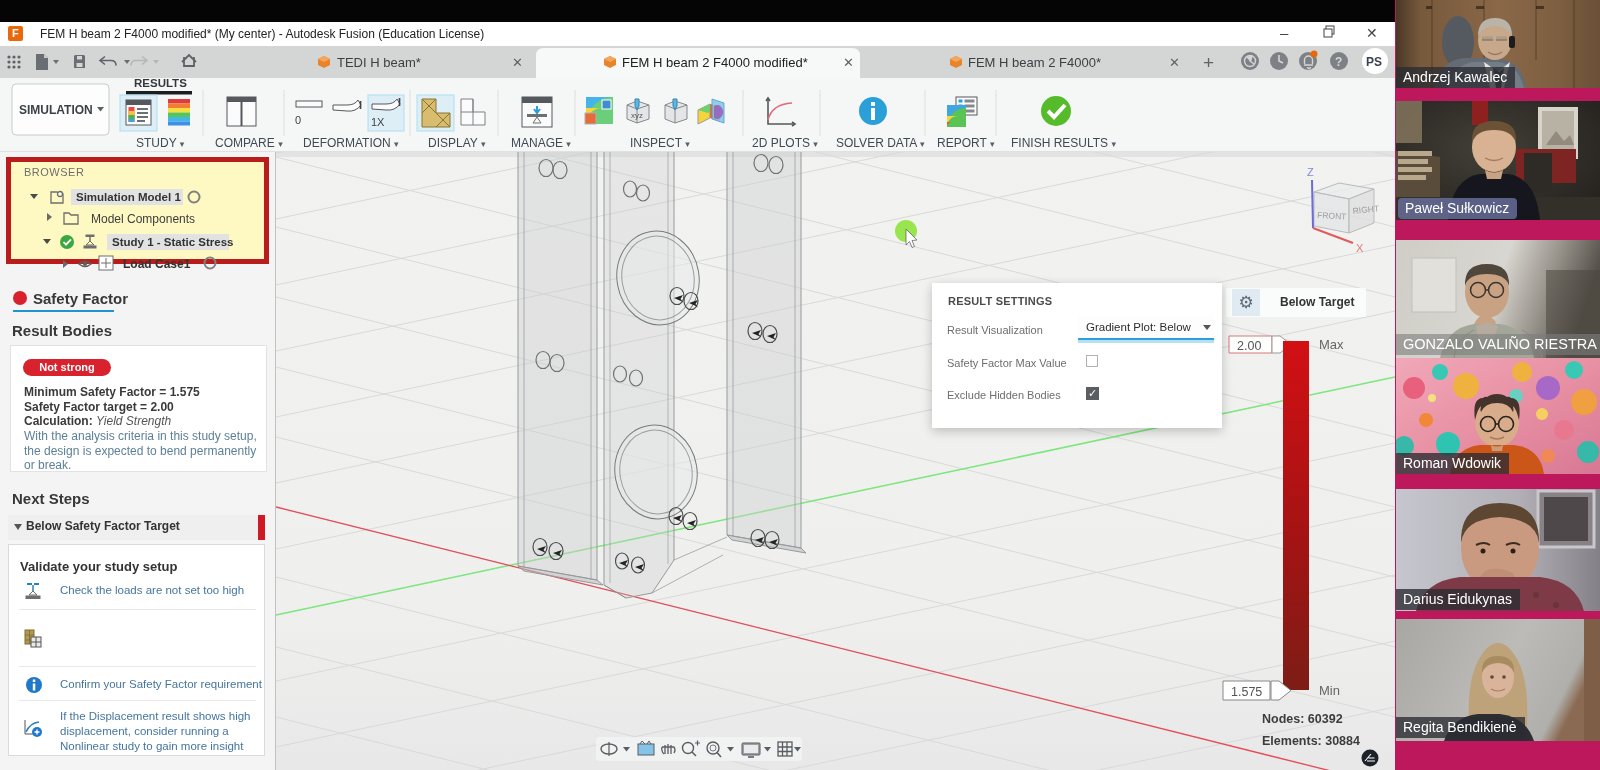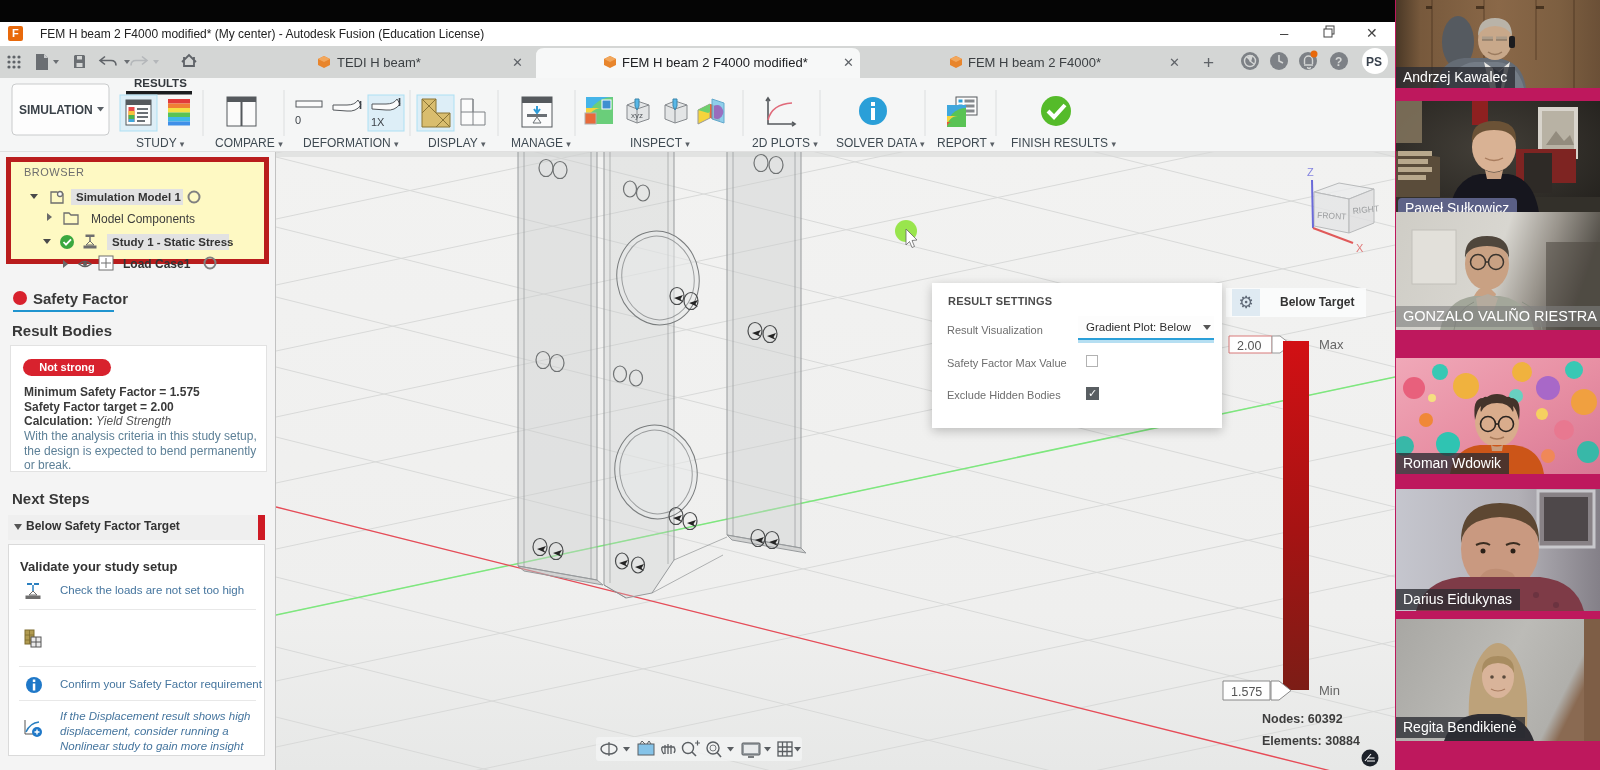--- a/index.html
+++ b/index.html
@@ -352,21 +352,21 @@
               <path d="M2,12 q4,-9 13,-10" stroke="#2a7fc0" fill="none" stroke-width="1.5"></path>
               <circle cx="13" cy="12" r="5" fill="#1f78c8"></circle>
               <path d="M13,9.5 v5 m-2.5,-2.5 h5" stroke="#fff" stroke-width="1.4"></path>
             </g>
         </svg>
         <div class="nstep" style="top:38px;">Check the loads are not set too high</div>
         <div style="position:absolute;left:10px;top:64px;width:237px;border-top:1px solid #e8e8e8;"></div>
         <div style="position:absolute;left:10px;top:121px;width:237px;border-top:1px solid #e8e8e8;"></div>
         <div class="nstep" style="top:132px;">Confirm your Safety Factor requirement</div>
         <div style="position:absolute;left:10px;top:155px;width:237px;border-top:1px solid #e8e8e8;"></div>
-        <div class="nstep" style="top:164px;font-style:italic;">If the Displacement result shows high<br>displacement, consider running a<br>Nonlinear study to gain more insight</div>
+        <div class="nstep" style="top:164px;">If the Displacement result shows high<br>displacement, consider running a<br>Nonlinear study to gain more insight</div>
       </div>
     </div>
     <div id="viewport">
       <svg width="1119" height="618" style="position:absolute;left:0;top:0;">
         <defs>
           <linearGradient id="vbg" x1="0" y1="0" x2="0" y2="1">
             <stop offset="0" stop-color="#f2f2f1"></stop>
               <stop offset="0.75" stop-color="#efefee"></stop>
               <stop offset="1" stop-color="#e7e8e7"></stop>
           </linearGradient>
@@ -597,21 +597,21 @@
         <rect x="0" y="96" width="204" height="23" fill="#33302a"></rect>
         <ellipse cx="98" cy="46" rx="22" ry="25" fill="#d9b294"></ellipse>
         <path d="M76,42 q-2,-22 22,-22 q24,0 22,22 q-4,-13 -22,-13 q-18,0 -22,13z" fill="#6b5236"></path>
         <path d="M89,57 q9,5 18,0" stroke="#a87c5e" stroke-width="1.4" fill="none"></path>
         <path d="M52,119 q4,-42 32,-46 l28,0 q28,4 32,46 z" fill="#16161e"></path>
         <path d="M89,69 q9,5 18,0 l-2,9 h-14 z" fill="#c9a284"></path>
       </svg>
       <div class="vname" style="bottom:1px;font-size:14px;background:rgba(102,108,152,0.85);border-radius:4px;margin-left:2px;">Paweł Sułkowicz</div>
     </div>
 
-    <div class="vtile" style="top:212px;height:118px;">
+    <div class="vtile" style="top:240px;height:118px;">
       <svg width="204" height="118">
         <defs>
           <linearGradient id="bg3" x1="0" y1="0" x2="1" y2="0.2">
             <stop offset="0" stop-color="#cfcdc6"></stop>
               <stop offset="0.55" stop-color="#d8d6d0"></stop>
               <stop offset="0.78" stop-color="#9a958d"></stop>
               <stop offset="1" stop-color="#56524b"></stop>
           </linearGradient>
         </defs>
         <rect width="204" height="118" fill="url(#bg3)"></rect>

